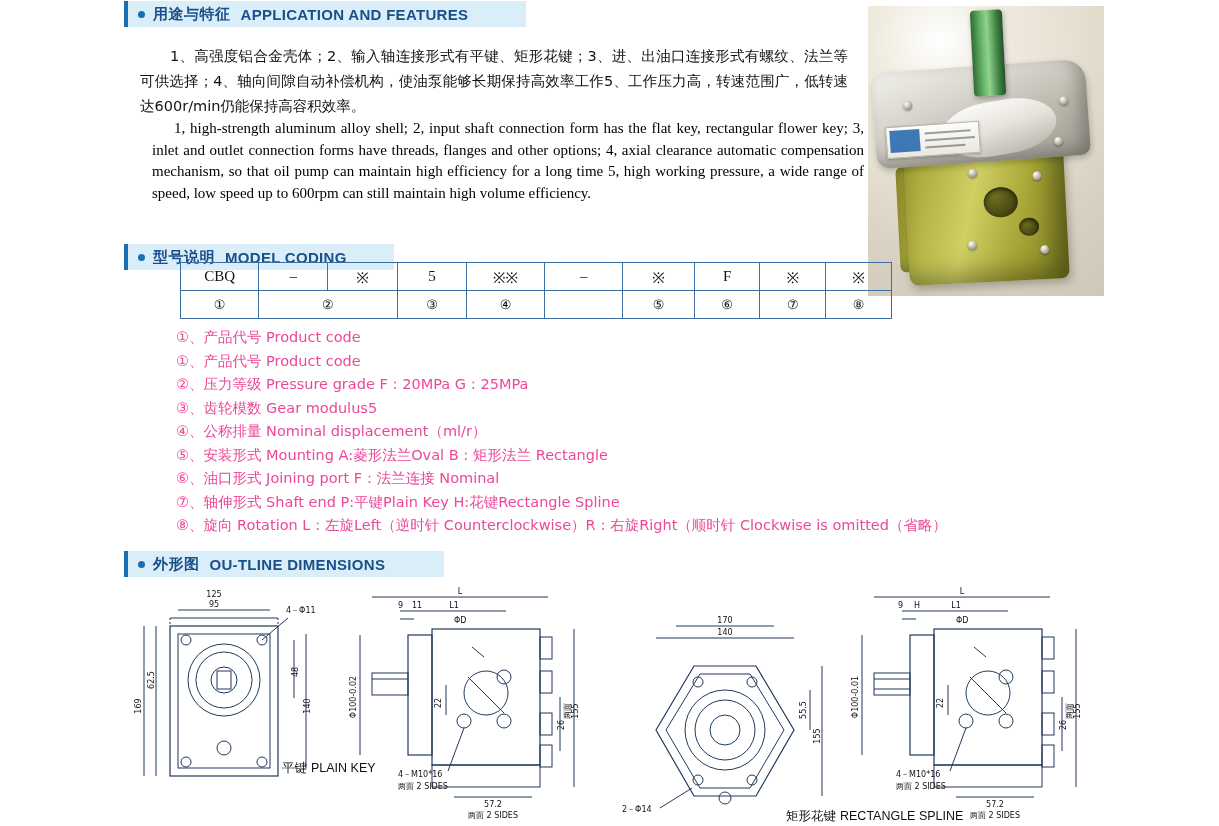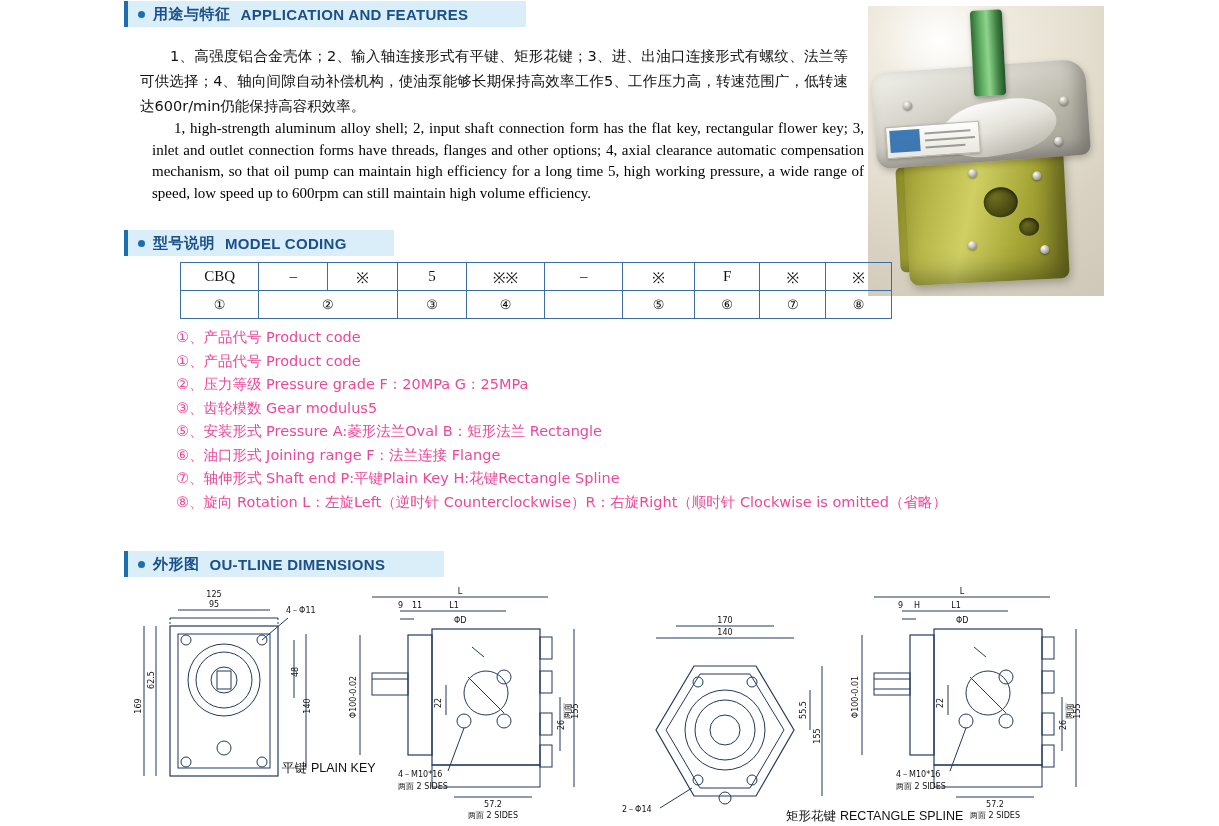--- a/index.html
+++ b/index.html
@@ -201,21 +201,21 @@
     </div>
     <div class="shaft"></div>
     <div class="label-plate">
       <div class="lp-blue"></div>
       <div class="lp-line" style="top:7px;width:46px;"></div>
       <div class="lp-line" style="top:14px;width:50px;"></div>
       <div class="lp-line" style="top:21px;width:40px;"></div>
     </div>
   </div>
 
-  <div class="section-head" style="left:124px;top:230px;width:270px;">
+  <div class="section-head" style="left:124px;top:244px;width:270px;">
     <span class="bullet"></span>
     <span class="cn">型号说明</span>
     <span class="en">MODEL CODING</span>
   </div>
 
   <table class="coding-table" style="left:180px;top:262px;width:712px;">
     <tbody>
         <tr class="row-code">
       <td style="width:78px">CBQ</td>
       <td style="width:70px">–</td>
@@ -240,22 +240,23 @@
       <td>⑧</td>
     </tr>
   </tbody>
     </table>
 
   <div class="legend" style="left:176px;top:326px;width:900px;">
     <div>①、产品代号 Product code</div>
     <div>①、产品代号 Product code</div>
     <div>②、压力等级 Pressure grade  F：20MPa  G：25MPa</div>
     <div>③、齿轮模数 Gear modulus5</div>
-    <div>⑤、安装形式 Pressure  A:菱形法兰Oval  B：矩形法兰 Rectangle</div>
-    <div>⑥、油口形式 Joining range  F：法兰连接 Flange</div>
+    <div>④、公称排量 Nominal displacement（ml/r）</div>
+    <div>⑤、安装形式 Mounting  A:菱形法兰Oval  B：矩形法兰 Rectangle</div>
+    <div>⑥、油口形式 Joining port  F：法兰连接 Nominal</div>
     <div>⑦、轴伸形式 Shaft end  P:平键Plain Key  H:花键Rectangle Spline</div>
     <div>⑧、旋向 Rotation L：左旋Left（逆时针 Counterclockwise）R：右旋Right（顺时针 Clockwise is omitted（省略）</div>
   </div>
 
   <div class="section-head" style="left:124px;top:551px;width:320px;">
     <span class="bullet"></span>
     <span class="cn">外形图</span>
     <span class="en">OU-TLINE DIMENSIONS</span>
   </div>
 

